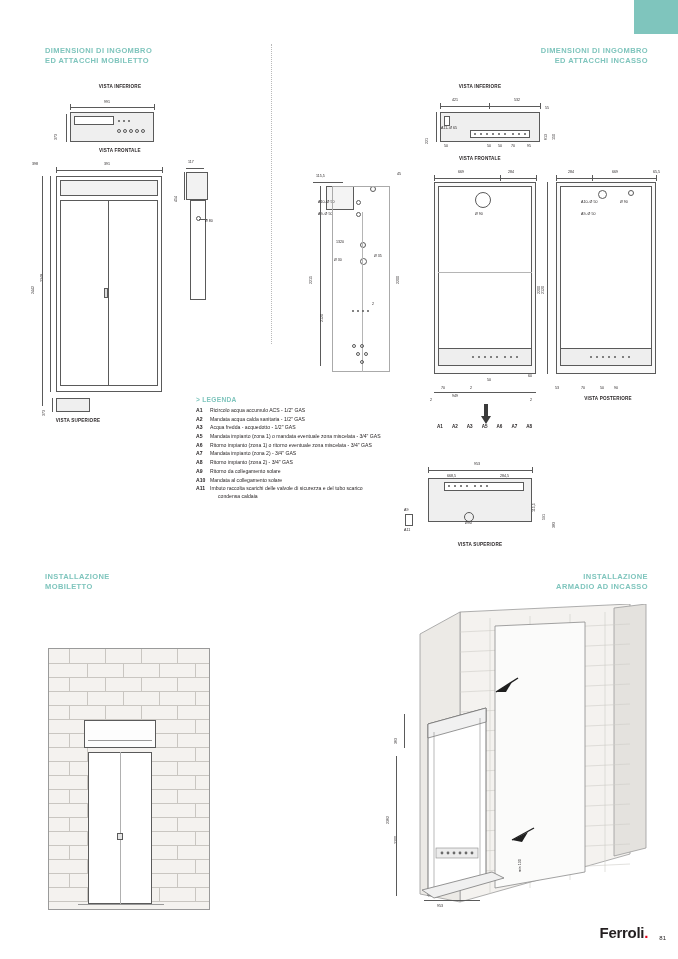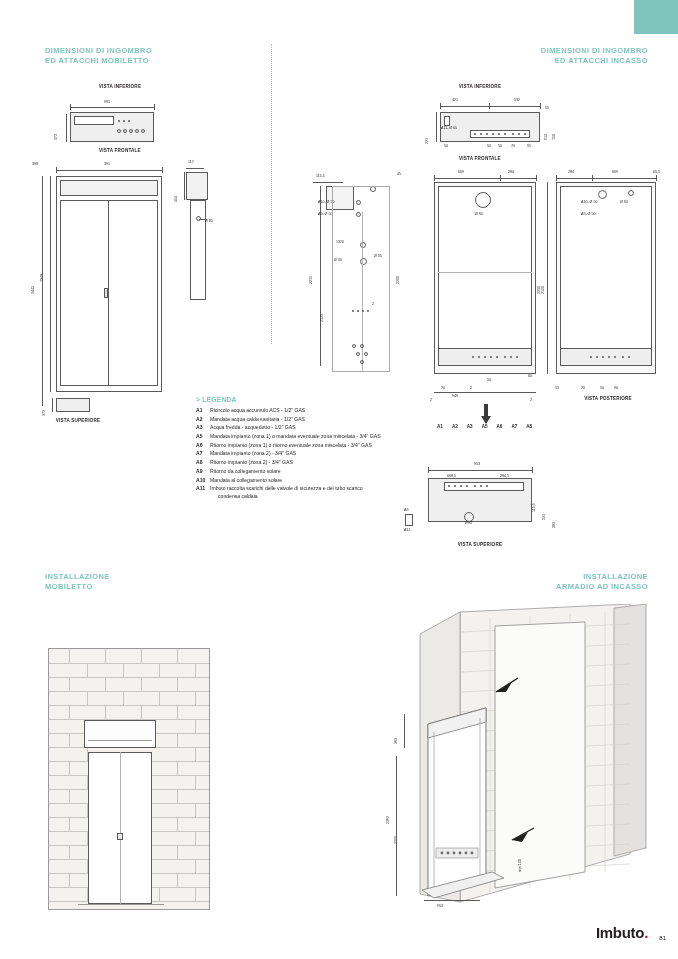--- a/index.html
+++ b/index.html
@@ -558,16 +558,16 @@
 
   <div class="dim rot" style="left:398px; top:740px;">363</div>
   <div class="dim rot" style="left:390px; top:820px;">2362</div>
   <div class="dim rot" style="left:398px; top:840px;">2200</div>
   <div class="dim" style="left:437px; top:904px;">953</div>
   <div class="dim rot" style="left:522px; top:868px;">min 130</div>
   <div class="ln v" style="left:404px; top:714px; height:34px;"></div>
   <div class="ln v" style="left:396px; top:756px; height:140px;"></div>
   <div class="ln h" style="left:424px; top:900px; width:56px;"></div>
 
-  <div class="brand"><span>Imbuto</span><span class="dot">.</span></div>
+  <div class="brand"><span>Ferroli</span><span class="dot">.</span></div>
   <div class="page-num">81</div>
 
 </div>
 
 </body></html>

